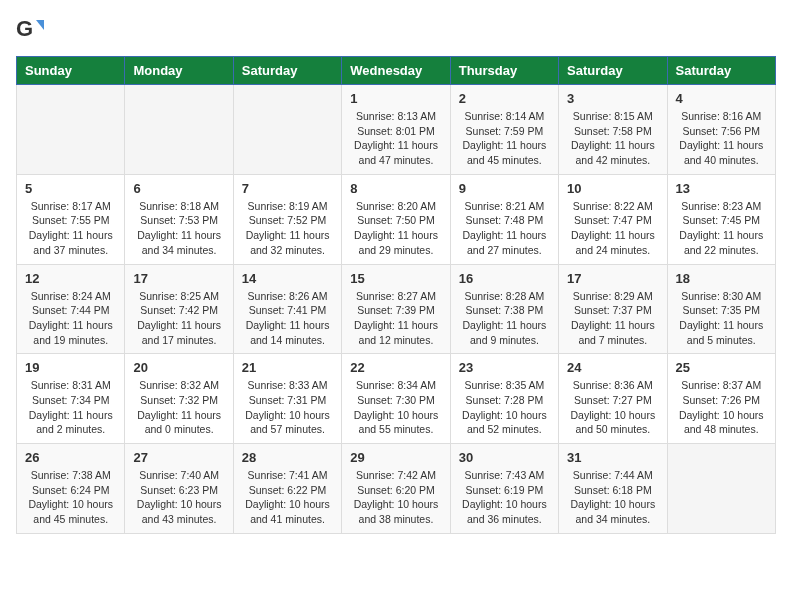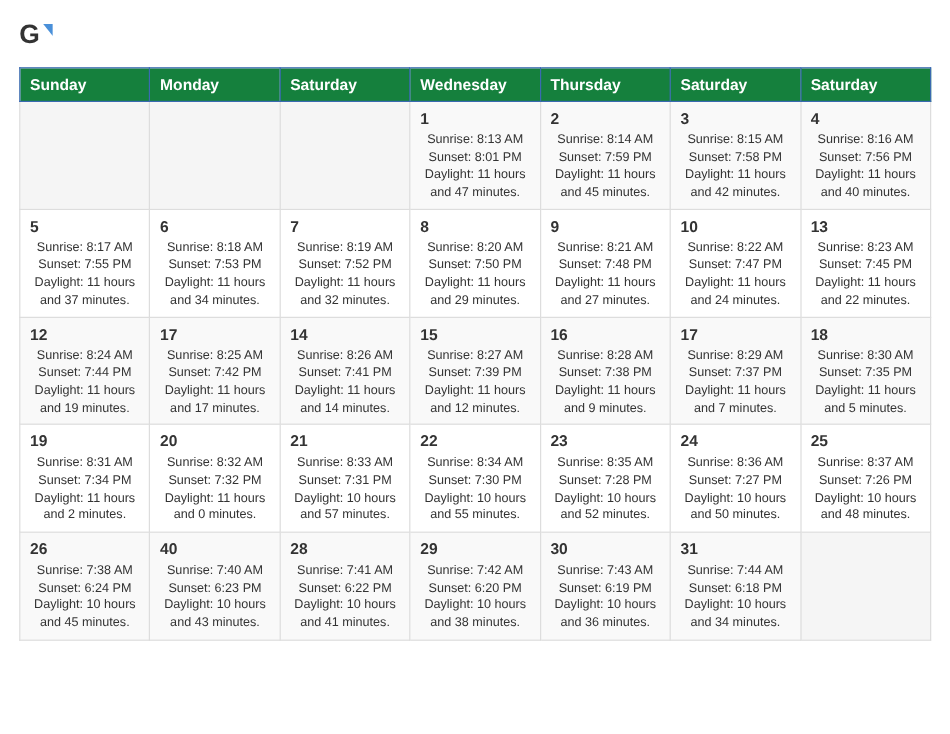--- a/index.html
+++ b/index.html
@@ -236,21 +236,21 @@
           <span class="day-number">25</span>
           <div class="day-info">Sunrise: 8:37 AM<br>Sunset: 7:26 PM<br>Daylight: 10 hours and 48 minutes.</div>
         </td>
       </tr>
       <tr>
         <td>
           <span class="day-number">26</span>
           <div class="day-info">Sunrise: 7:38 AM<br>Sunset: 6:24 PM<br>Daylight: 10 hours and 45 minutes.</div>
         </td>
         <td>
-          <span class="day-number">40</span>
+          <span class="day-number">27</span>
           <div class="day-info">Sunrise: 7:40 AM<br>Sunset: 6:23 PM<br>Daylight: 10 hours and 43 minutes.</div>
         </td>
         <td>
           <span class="day-number">28</span>
           <div class="day-info">Sunrise: 7:41 AM<br>Sunset: 6:22 PM<br>Daylight: 10 hours and 41 minutes.</div>
         </td>
         <td>
           <span class="day-number">29</span>
           <div class="day-info">Sunrise: 7:42 AM<br>Sunset: 6:20 PM<br>Daylight: 10 hours and 38 minutes.</div>
         </td>

